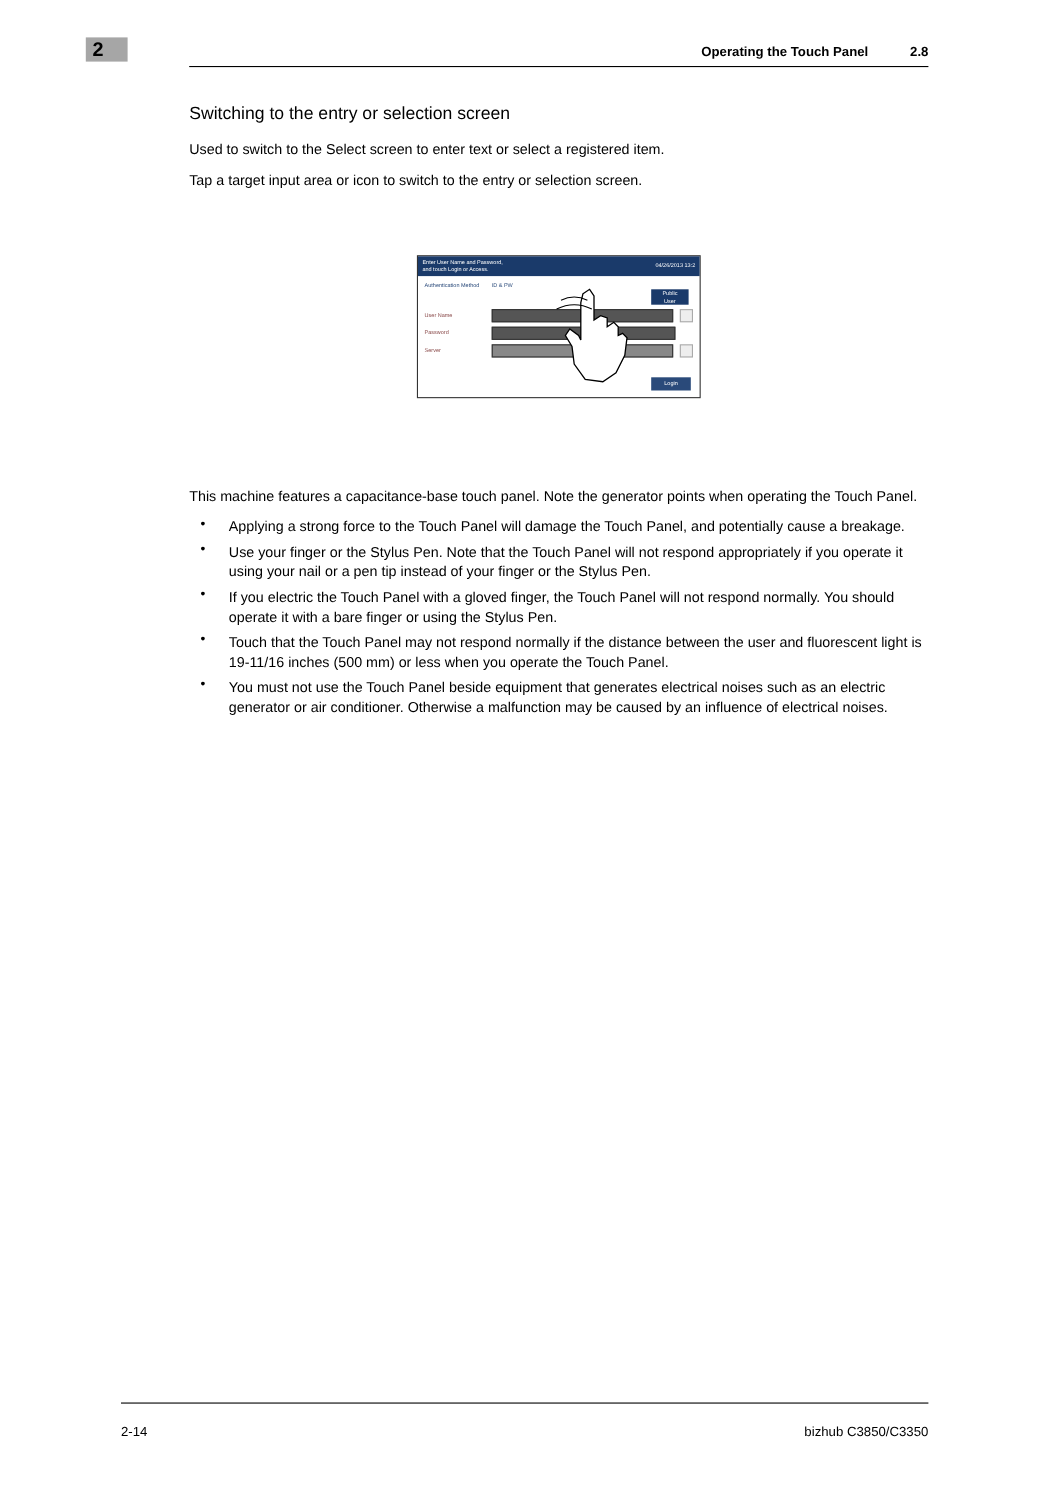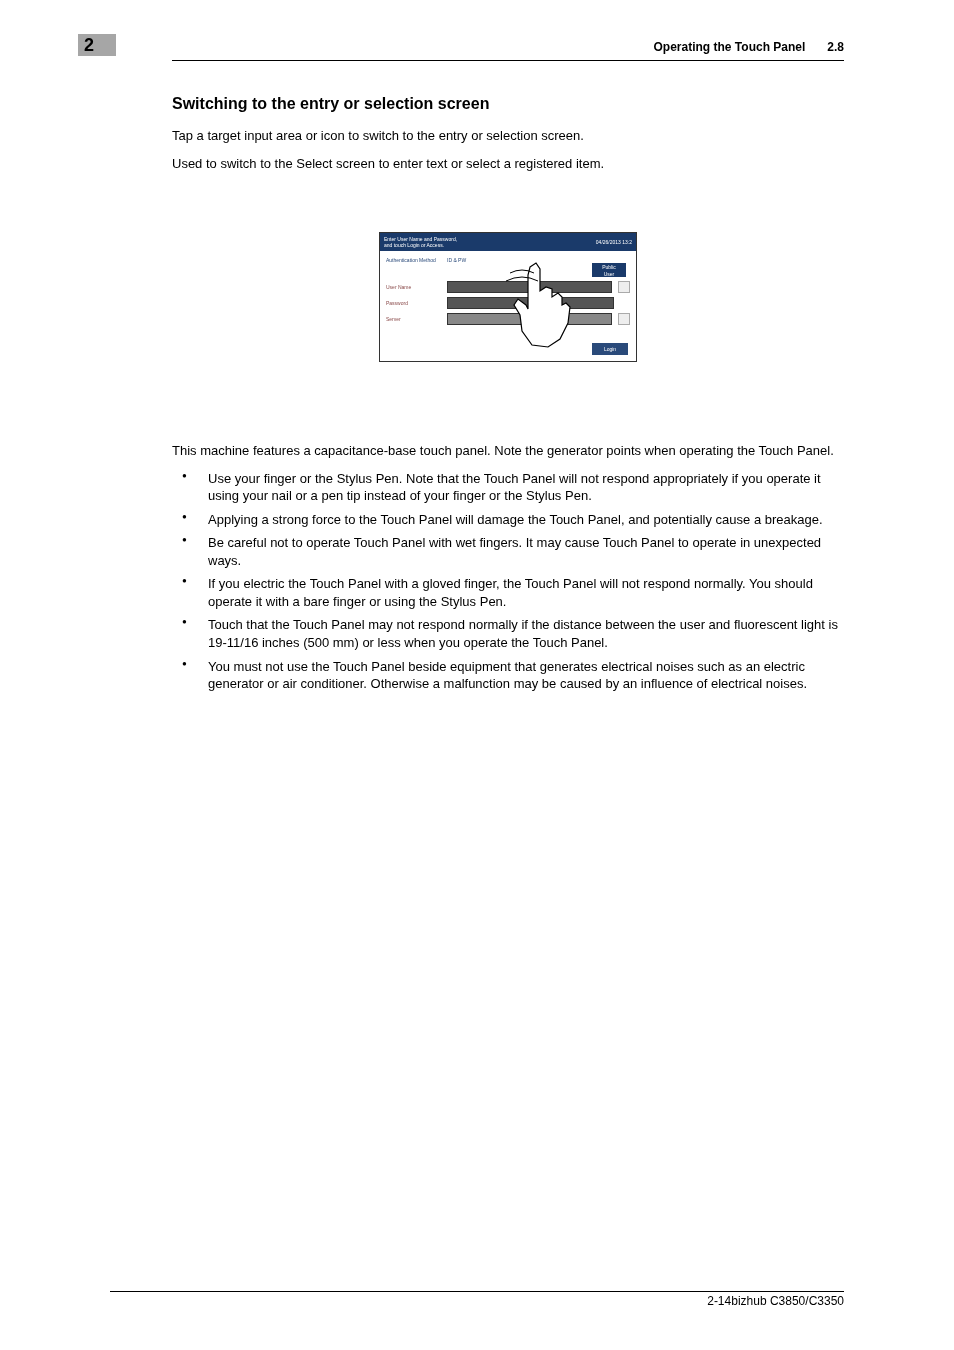--- a/index.html
+++ b/index.html
@@ -41,25 +41,25 @@
   .header-line {
     display: flex;
     justify-content: flex-end;
     align-items: baseline;
     font-size: 12px;
     font-weight: bold;
     border-bottom: 1px solid #000;
     padding-bottom: 6px;
     margin-bottom: 34px;
   }
-  .header-title { margin-right: 22px; }
+  .header-title { margin-right: 38px; }
   .header-num { }
   h2.section-heading {
     font-size: 16px;
-    font-weight: bold;
+    font-weight: normal;
     margin: 0 0 14px 0;
   }
   p.body {
     font-size: 13px;
     line-height: 1.35;
     margin: 0 0 10px 0;
   }
   .figure-wrap {
     display: flex;
     justify-content: center;
@@ -165,44 +165,44 @@
     left: 10px;
     top: 1px;
     font-size: 8px;
   }
   .footer {
     position: absolute;
     bottom: 42px;
     left: 110px;
     right: 110px;
     border-top: 1px solid #000;
-    padding-top: 2px;
+    padding-top: 18px;
     font-size: 12px;
     display: flex;
-    justify-content: flex-end;
+    justify-content: space-between;
   }
   strong { font-weight: normal; }
 </style>
 </head>
 <body>
 
 <div class="page">
 
   <div class="chapter-tab">
     <span>2</span>
   </div>
 
   <div class="header-line">
     <span class="header-title">Operating the Touch Panel</span>
     <span class="header-num">2.8</span>
   </div>
 
   <h2 class="section-heading">Switching to the entry or selection screen</h2>
+  <p class="body">Used to switch to the Select screen to enter text or select a registered item.</p>
   <p class="body">Tap a target input area or icon to switch to the entry or selection screen.</p>
-  <p class="body">Used to switch to the Select screen to enter text or select a registered item.</p>
 
   <div class="figure-wrap">
     <div class="figure">
       <div class="fig-titlebar">
         <span style="white-space:pre-line;">Enter User Name and Password,
 and touch Login or Access.</span>
         <span class="right">04/26/2013 13:2</span>
       </div>
       <div class="fig-body">
         <div class="fig-row">
@@ -236,27 +236,24 @@
       </svg>
     </div>
   </div>
 
   <p class="body">
     <span>This machine features a capacitance-base touch panel. Note the generator points when operating the </span><strong>Touch Panel</strong><span>.</span>
   </p>
 
   <ul class="bullets">
     <li>
+      <span>Applying a strong force to the </span><strong>Touch Panel</strong><span> will damage the </span><strong>Touch Panel</strong><span>, and potentially cause a breakage.</span>
+    </li>
+    <li>
       <span>Use your finger or the </span><strong>Stylus Pen</strong><span>. Note that the </span><strong>Touch Panel</strong><span> will not respond appropriately if you operate it using your nail or a pen tip instead of your finger or the </span><strong>Stylus Pen</strong><span>.</span>
-    </li>
-    <li>
-      <span>Applying a strong force to the </span><strong>Touch Panel</strong><span> will damage the </span><strong>Touch Panel</strong><span>, and potentially cause a breakage.</span>
-    </li>
-    <li>
-      <span>Be careful not to operate </span><strong>Touch Panel</strong><span> with wet fingers. It may cause </span><strong>Touch Panel</strong><span> to operate in unexpected ways.</span>
     </li>
     <li>
       <span>If you electric the </span><strong>Touch Panel</strong><span> with a gloved finger, the </span><strong>Touch Panel</strong><span> will not respond normally. You should operate it with a bare finger or using the </span><strong>Stylus Pen</strong><span>.</span>
     </li>
     <li>
       <span>Touch that the </span><strong>Touch Panel</strong><span> may not respond normally if the distance between the user and fluorescent light is 19-11/16 inches (500 mm) or less when you operate the </span><strong>Touch Panel</strong><span>.</span>
     </li>
     <li>
       <span>You must not use the Touch Panel beside equipment that generates electrical noises such as an electric generator or air conditioner. Otherwise a malfunction may be caused by an influence of electrical noises.</span>
     </li>

